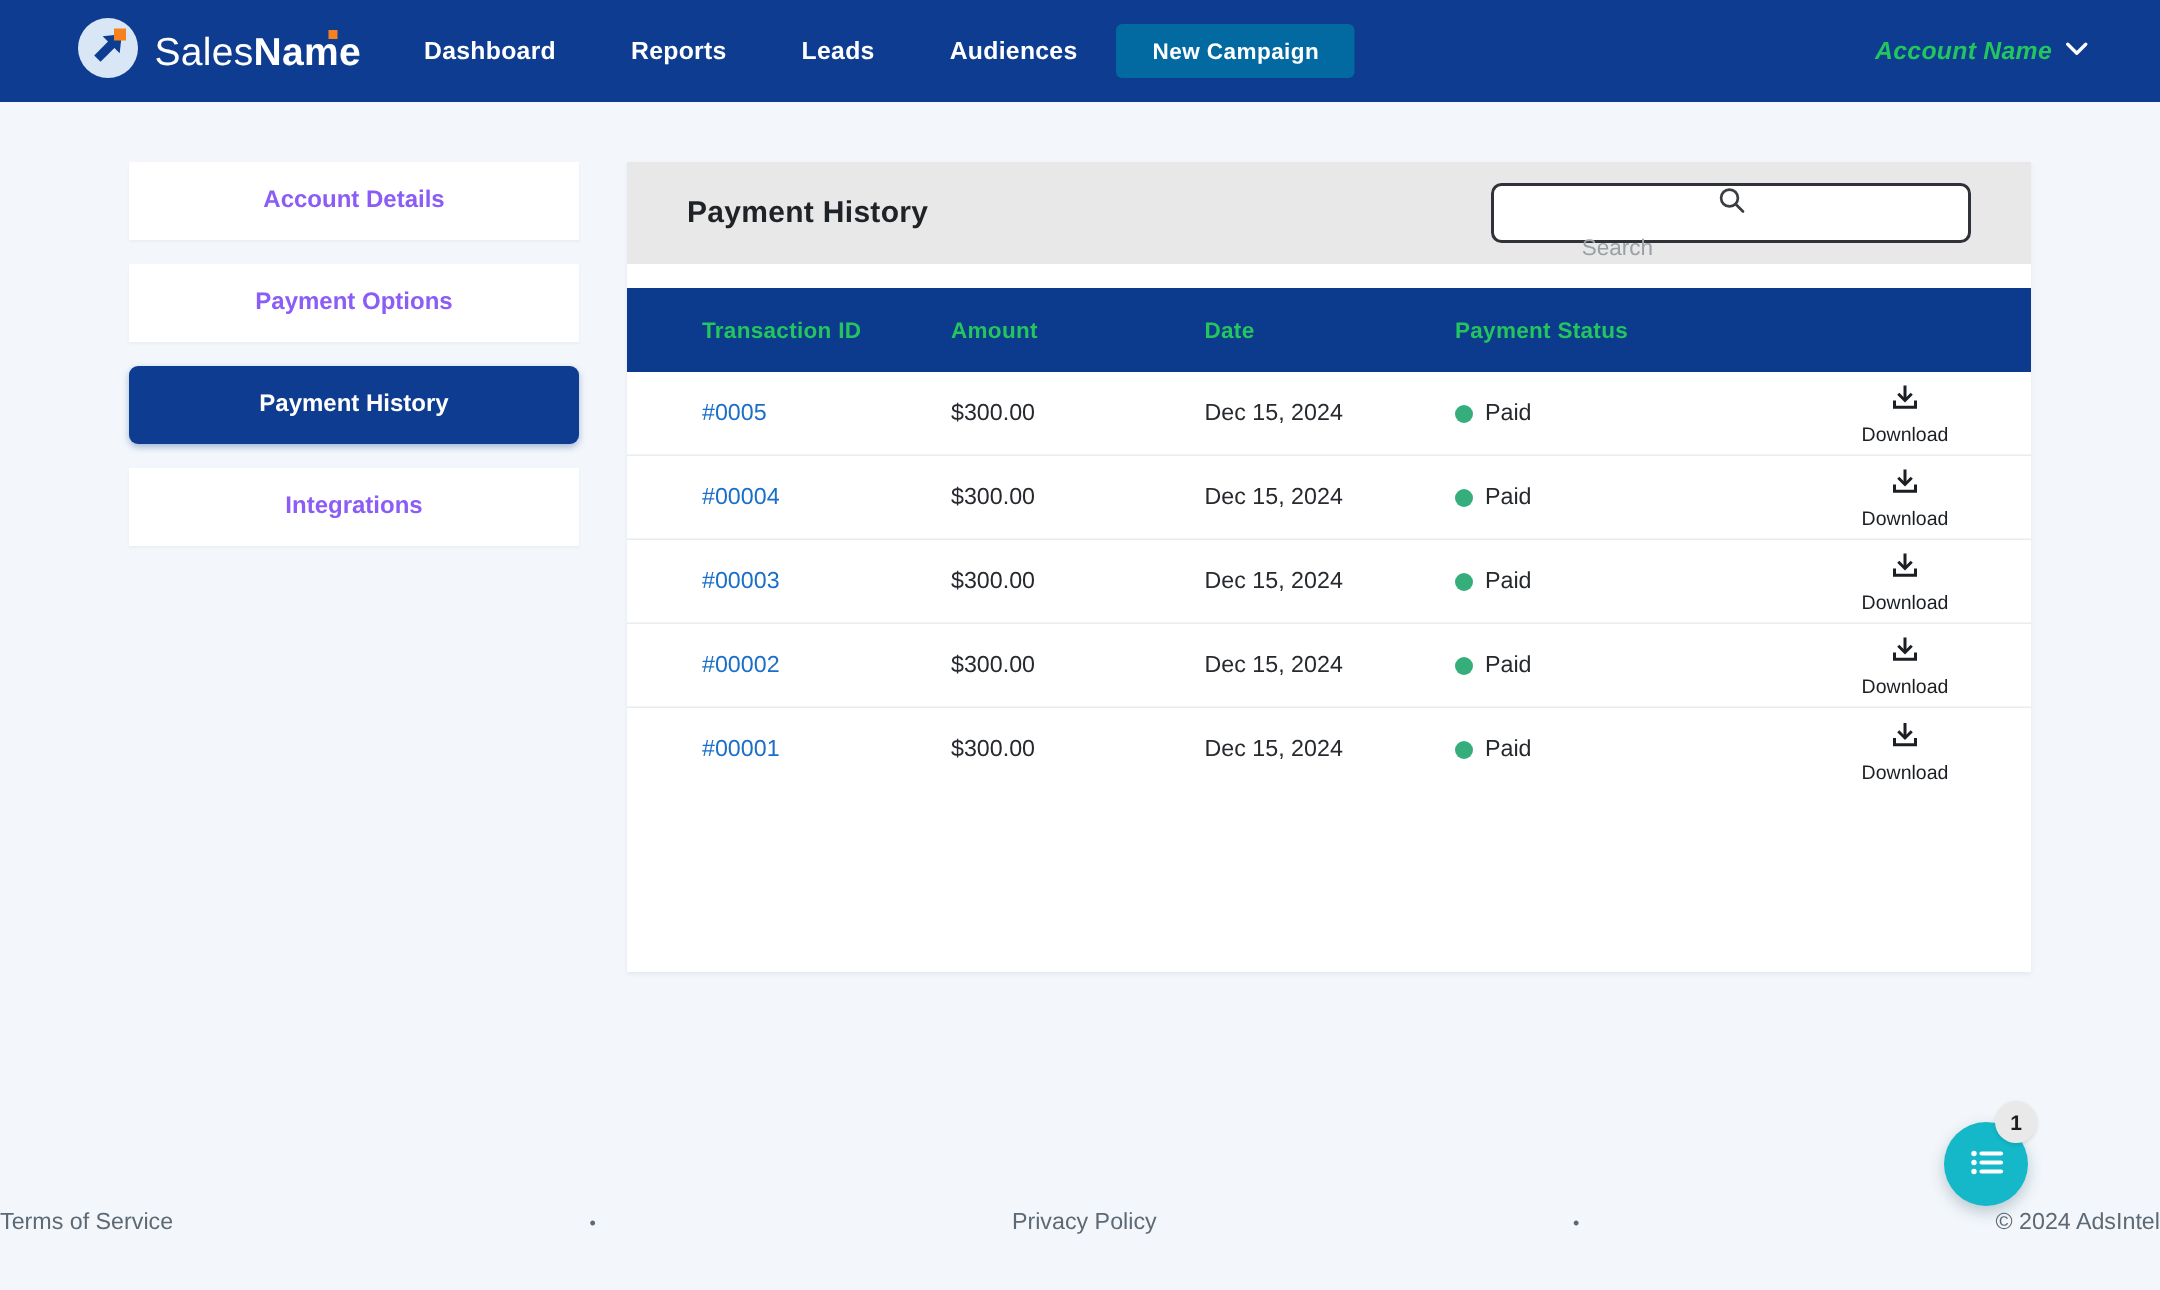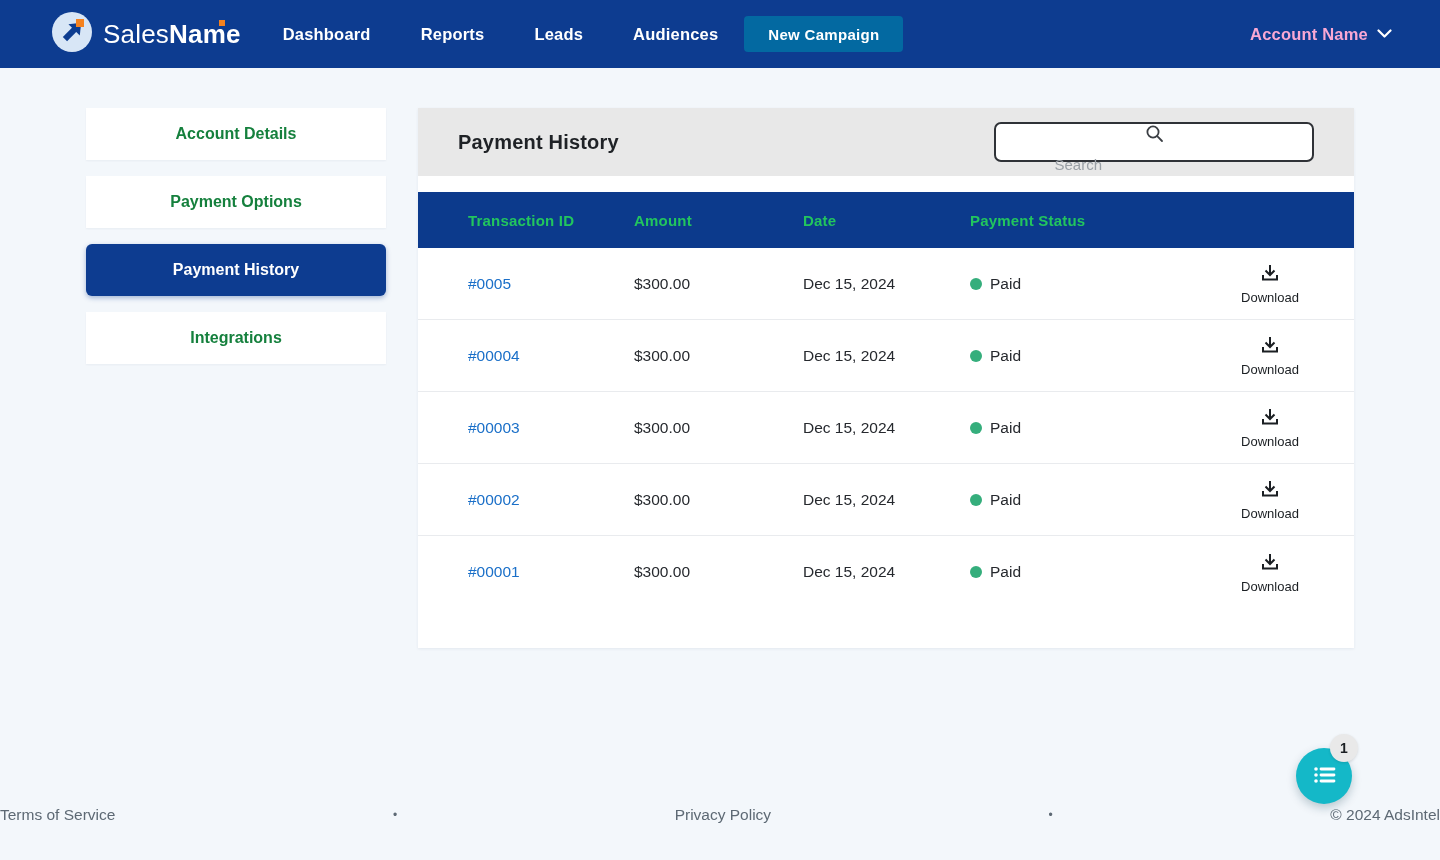--- a/index.html
+++ b/index.html
@@ -30,28 +30,28 @@
     color:#ffffff; font-size:16.5px; font-weight:700;
     letter-spacing:0.2px; cursor:pointer; white-space:nowrap;
   }
   .cta-btn {
     margin-left:26px; height:36px; padding:0 24px;
     background:#0369a1; color:#ffffff; border:none; border-radius:4px;
     font-family:inherit; font-size:15px; font-weight:700;
     letter-spacing:0.3px; cursor:pointer;
   }
   .account { margin-left:auto; display:flex; align-items:center; gap:9px; cursor:pointer; }
-  .account-label { color:#f9a8d4; font-size:16.5px; font-weight:700; letter-spacing:0.2px; }
+  .account-label { color:#22c55e; font-size:16.5px; font-weight:700; letter-spacing:0.2px;font-style:italic; }
 
   
   .sidebar { position:absolute; left:86px; top:108px; width:300px; }
   .side-item {
     height:52px; margin-bottom:16px; background:#ffffff;
     display:flex; align-items:center; justify-content:center;
-    font-size:16px; font-weight:700; color:#15803d;
+    font-size:16px; font-weight:700; color:#8b5cf6;
     box-shadow:0 1px 2px rgba(20,40,80,0.05); cursor:pointer;
   }
   .side-item.active {
     background:#0d3c90; color:#ffffff; border-radius:6px;
     box-shadow:0 2px 5px rgba(13,60,144,0.35);
   }
 
   
   .card {
     position:absolute; left:418px; top:108px; width:936px; height:540px;
@@ -76,21 +76,21 @@
   .tgrid {
     display:grid;
     grid-template-columns:166px 169px 167px 1fr 140px;
     align-items:center;
     padding:0 14px 0 50px;
   }
   .thead {
     margin-top:16px; height:56px; background:#0c3a8c; color:#22c55e;
     font-size:15px; font-weight:700; letter-spacing:0.2px;
   }
-  .trow { height:72px; font-size:15.5px; color:#26292e; border-bottom:1px solid #e9ebee; }
+  .trow { height:56px; font-size:15.5px; color:#26292e; border-bottom:1px solid #e9ebee; }
   .trow:last-child { border-bottom:none; }
   .tid { color:#1a6fc8; cursor:pointer; }
   .status { display:flex; align-items:center; gap:8px; }
   .dot { width:12px; height:12px; border-radius:50%; background:#35ae7c; flex:0 0 auto; }
   .dl {
     display:flex; flex-direction:column; align-items:center; justify-content:center;
     gap:3px; cursor:pointer; background:none; border:none; font-family:inherit;
   }
   .dl-label { font-size:13px; font-weight:400; color:#1b1f23; }
 

